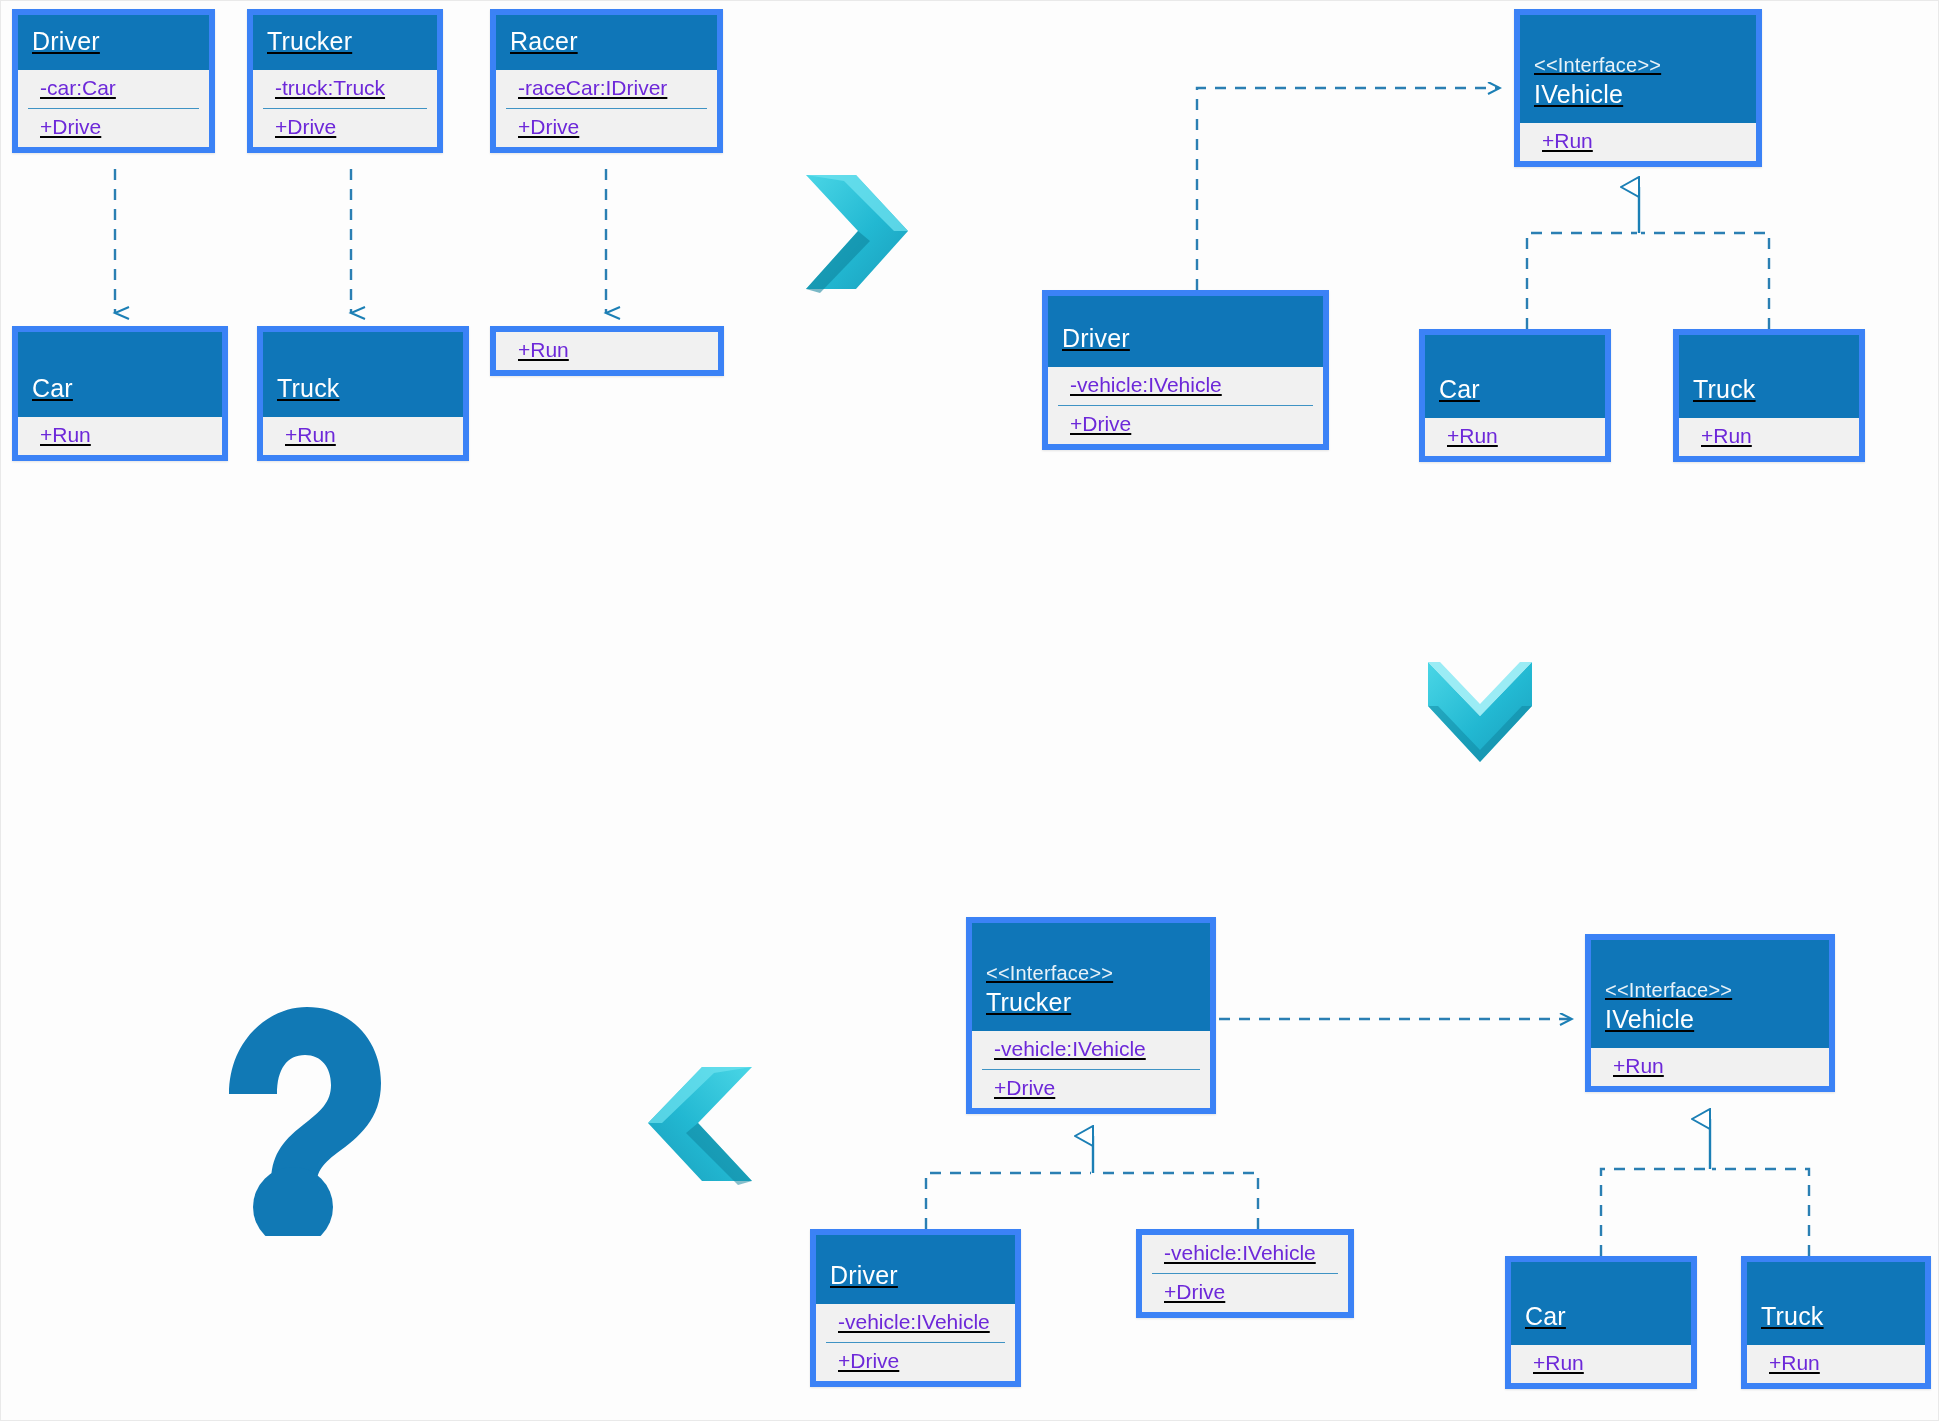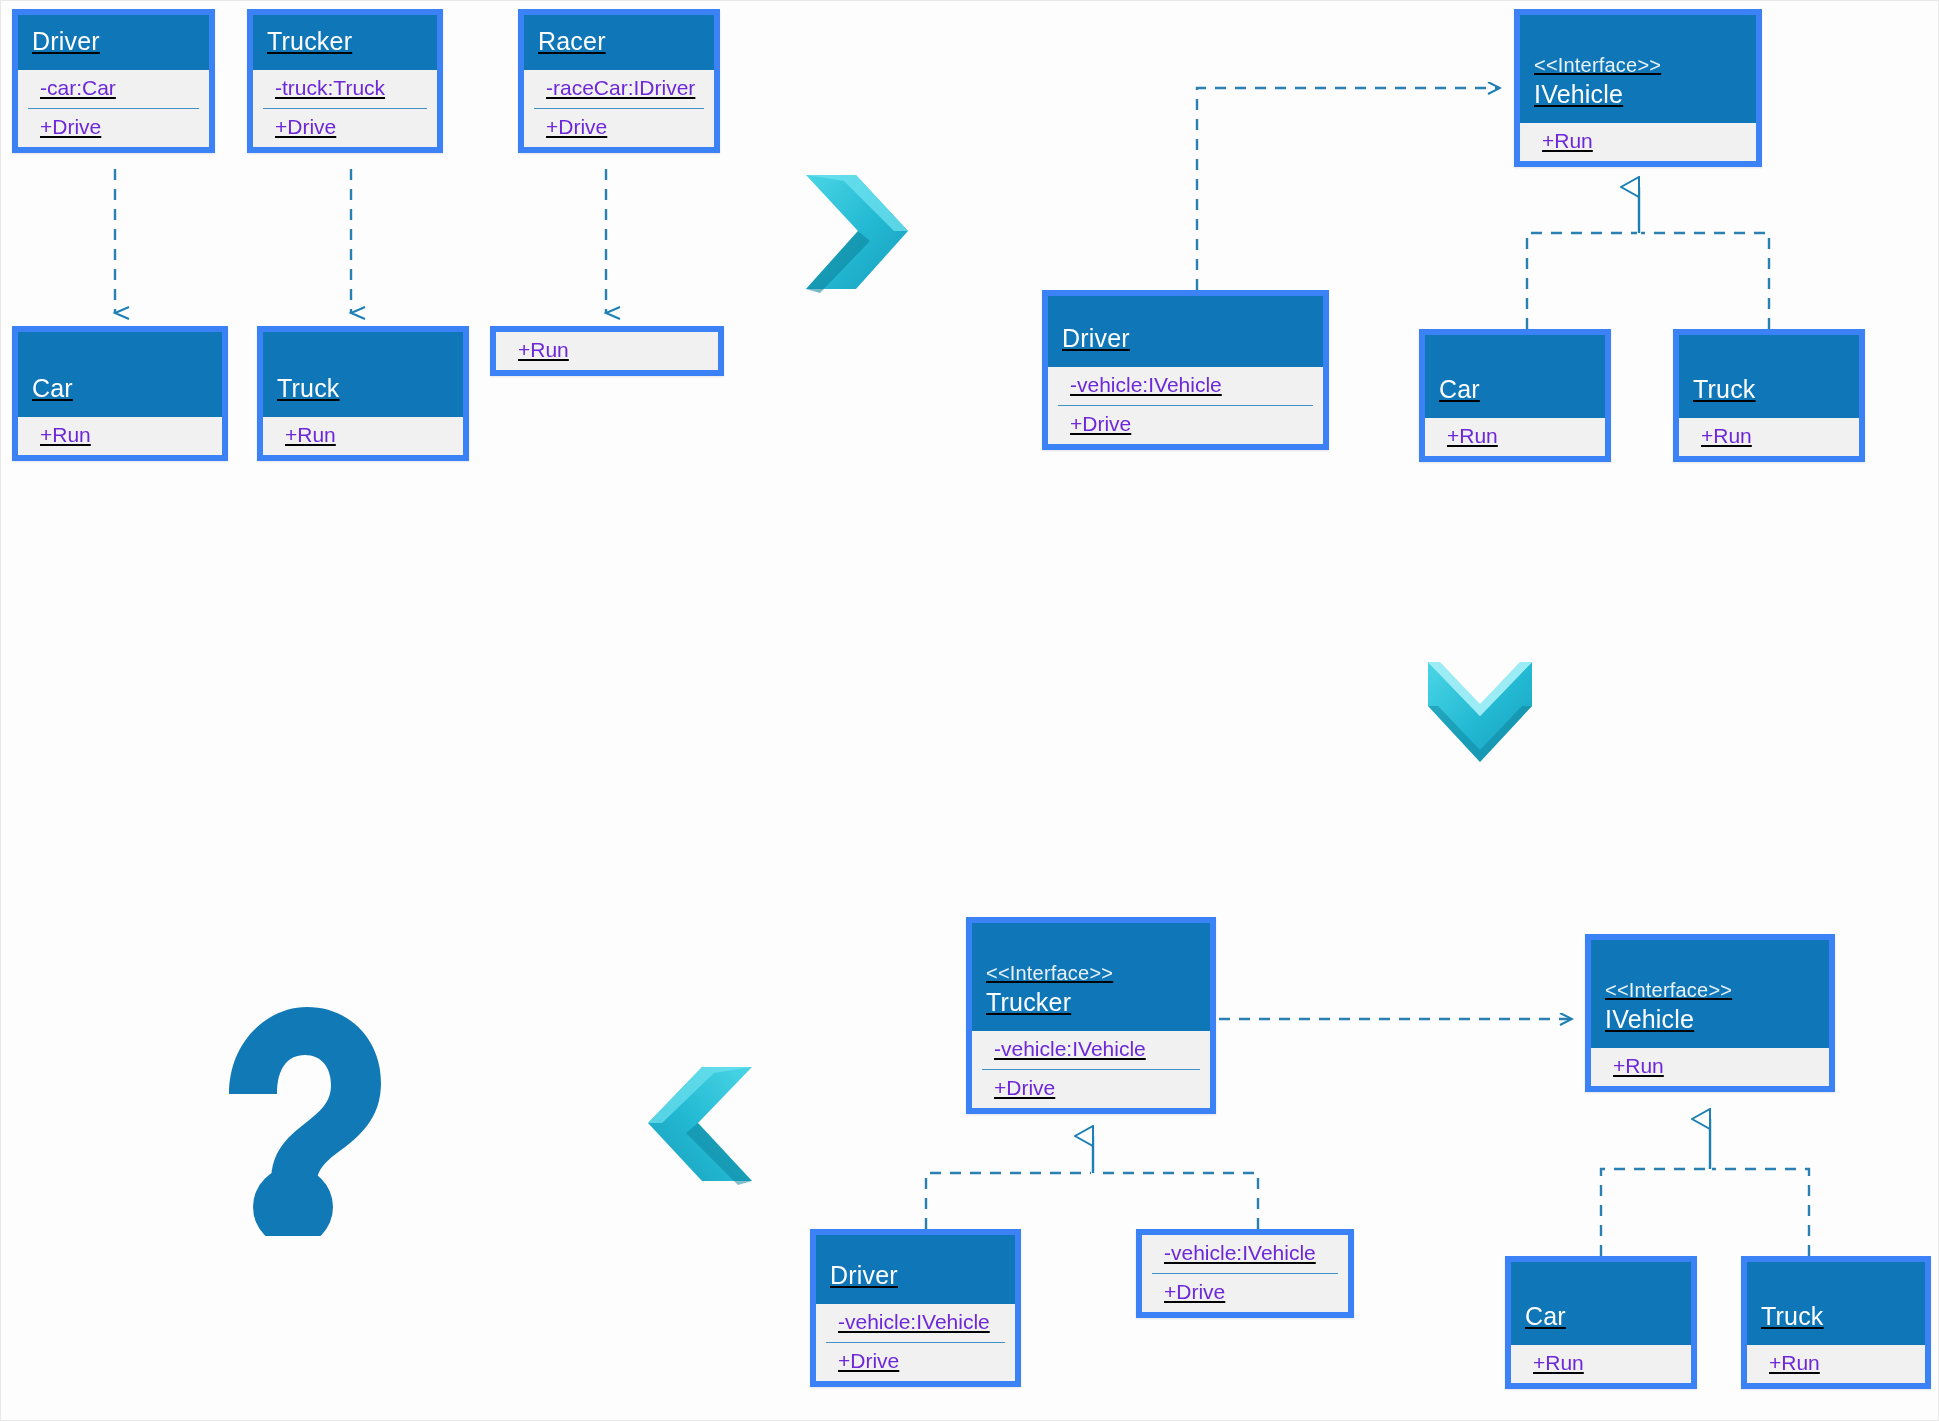--- a/index.html
+++ b/index.html
@@ -126,21 +126,21 @@
   <div class="uml" style="left:246px; top:8px; width:196px;">
     <div class="hdr">
       <div class="cname">Trucker</div>
     </div>
     <div class="body">
       <div class="row attr">-truck:Truck</div>
       <div class="row op">+Drive</div>
     </div>
   </div>
 
-  <div class="uml" style="left:517px; top:8px; width:202px;">
+  <div class="uml" style="left:489px; top:8px; width:233px;">
     <div class="hdr">
       <div class="cname">Racer</div>
     </div>
     <div class="body">
       <div class="row attr">-raceCar:IDriver</div>
       <div class="row op">+Drive</div>
     </div>
   </div>
 
   <div class="uml" style="left:11px; top:325px; width:216px;">

